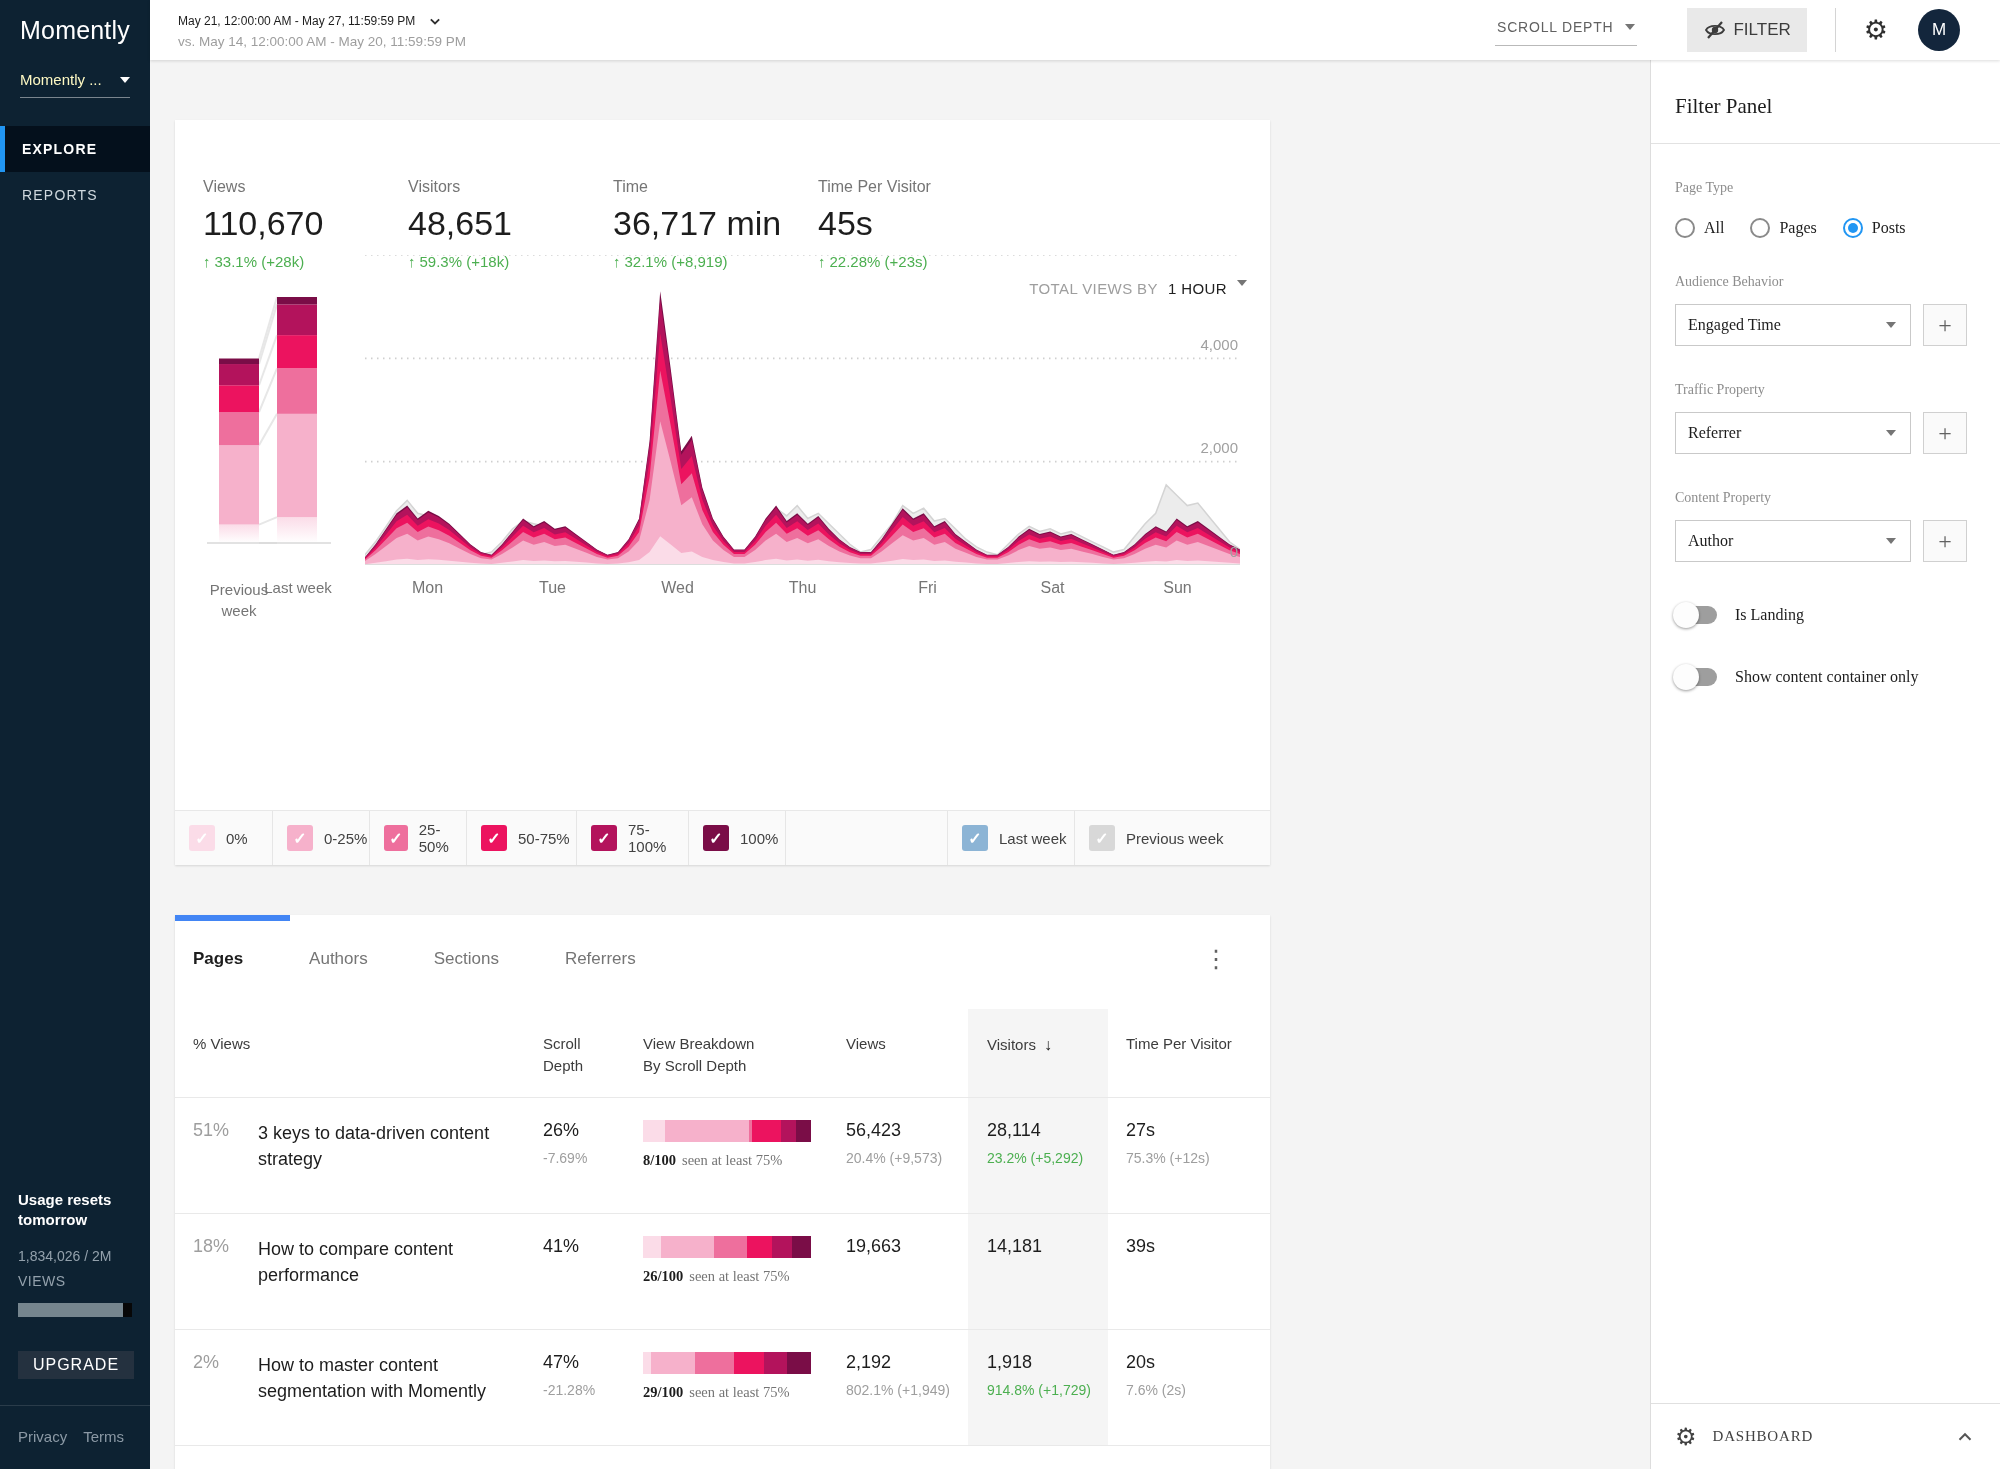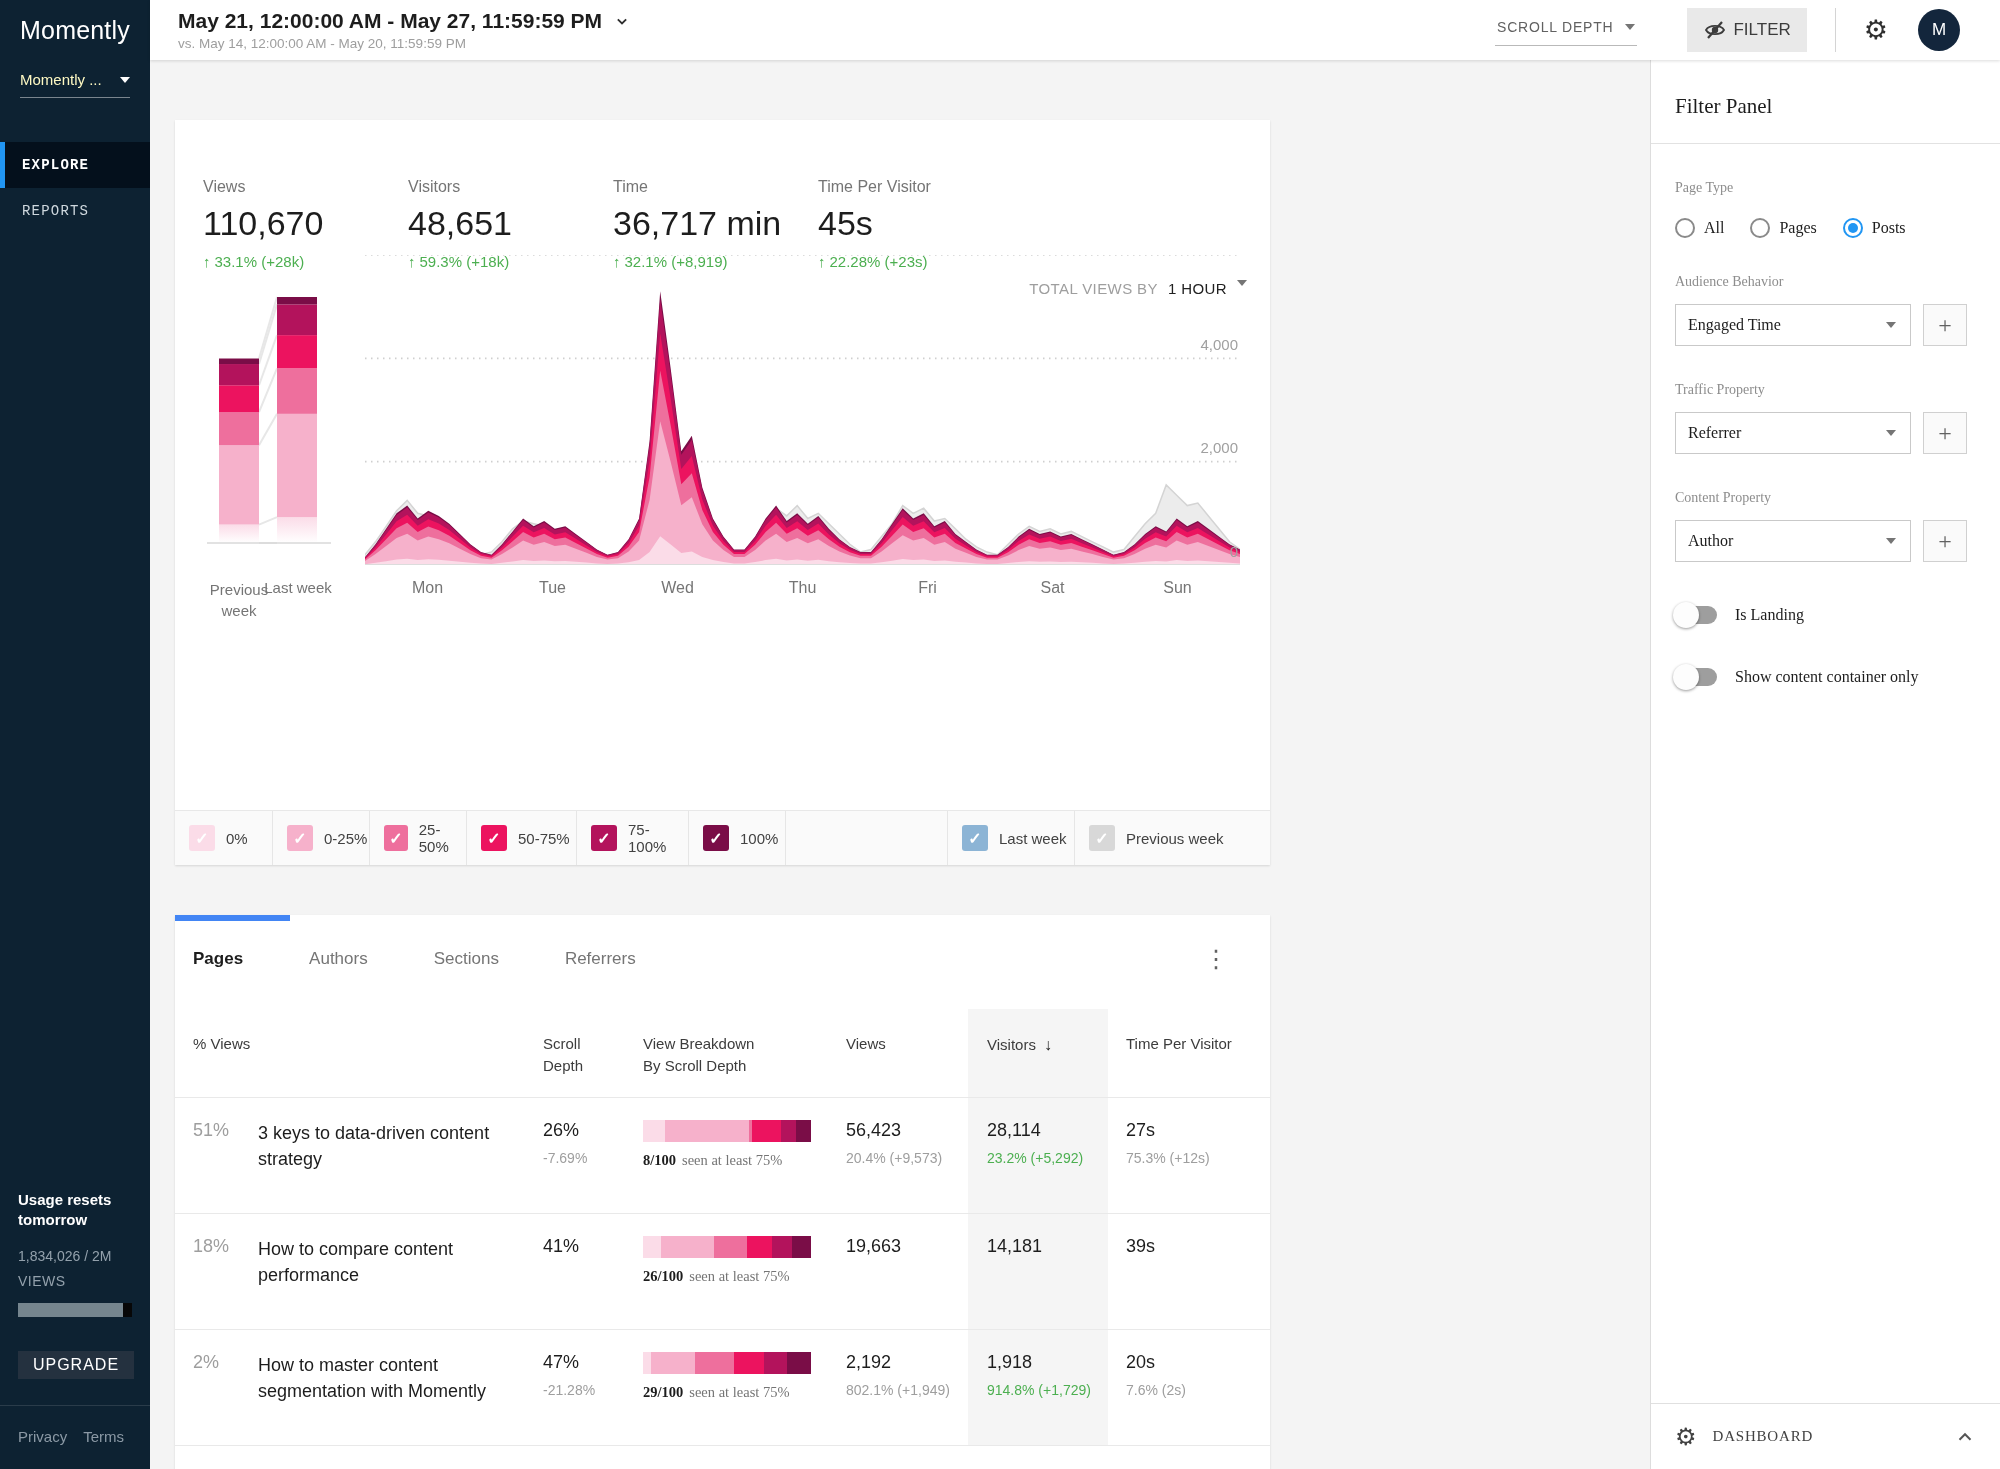--- a/index.html
+++ b/index.html
@@ -3,38 +3,38 @@
 <meta charset="utf-8">
 <style>
   * { box-sizing: border-box; margin: 0; padding: 0; }
   html,body { width:2000px; height:1469px; overflow:hidden; font-family:"Liberation Sans", sans-serif; background:#f4f4f4; }
   .app { width:2000px; height:1469px; display:grid; grid-template-columns:150px 1500px 350px; grid-template-rows:60px 1409px; }
 
   
   .sidebar { grid-row:1/3; grid-column:1; background:#0d2232; color:#fff; display:flex; flex-direction:column; position:relative; }
   .brand { font-size:25px; font-weight:500; padding:16px 0 0 20px; letter-spacing:.2px; }
   .org-select { margin:26px 20px 0 20px; display:flex; align-items:center; justify-content:space-between; border-bottom:1px solid rgba(255,255,255,.45); padding-bottom:9px; font-size:15px; color:#fef9c3; cursor:pointer; }
-  .nav { margin-top:44px;font-family:Liberation Mono, monospace; }
+  .nav { margin-top:28px; }
   .nav-item { height:46px; display:flex; align-items:center; padding-left:22px; font-size:14px; letter-spacing:1.2px; color:#cfd8de; cursor:pointer; position:relative; }
   .nav-item.active { background:#04101c; color:#fff; font-weight:bold; }
   .nav-item.active::before { content:""; position:absolute; left:0; top:0; bottom:0; width:5px; background:#2196f3; }
   .usage-block { margin-top:auto; padding:0 18px; }
   .usage-title { font-size:15px; font-weight:bold; line-height:1.35; color:#fff; width:110px; }
   .usage-count { margin-top:18px; font-size:14px; color:#93a1ac; }
   .usage-unit { margin-top:9px; font-size:14px; color:#93a1ac; letter-spacing:.5px; }
   .usage-progress { margin-top:14px; width:114px; height:14px; background:#070707; }
   .usage-fill { height:100%; background:#75858e; }
   .upgrade-btn { margin:34px 0 0 0; width:116px; height:28px; background:#24313f; color:#fff; border:none; font-size:16px; letter-spacing:1px; font-family:inherit; cursor:pointer; }
   .sidebar-footer { border-top:1px solid rgba(255,255,255,.12); margin-top:26px; padding:22px 18px 24px 18px; display:flex; gap:16px; }
   .footer-link { color:#8b99a5; font-size:15px; cursor:pointer; }
 
   
   .topbar { grid-row:1; grid-column:2/4; background:#fff; display:flex; align-items:center; box-shadow:0 1px 3px rgba(0,0,0,.14); position:relative; z-index:5; padding:0 40px 0 28px; }
   .date-block { cursor:pointer; }
-  .date-line { display:flex; align-items:center; gap:10px; font-size:21px; color:#1d1d1d; font-weight:700; }
+  .date-line { display:flex; align-items:center; gap:10px; font-size:12px; color:#1d1d1d; font-weight:400; }
   .compare-line { font-size:13.5px; color:#9e9e9e; margin-top:3px; }
   .topbar-spacer { flex:1; }
   .metric-select { display:flex; align-items:center; gap:12px; font-size:14px; letter-spacing:.8px; color:#616161; border-bottom:1px solid #b9b9b9; padding:4px 2px 10px 2px; cursor:pointer; margin-right:50px; }
   .filter-btn { display:flex; align-items:center; gap:6px; background:#e9e9e9; border:none; height:44px; padding:0 16px; font-size:17px; color:#3c3c3c; font-family:inherit; cursor:pointer; }
   .topbar-divider { width:1px; height:44px; background:#d4d4d4; margin:0 28px; }
   .gear { font-size:27px; color:#2f2f2f; cursor:pointer; line-height:1; }
   .avatar { width:42px; height:42px; border-radius:50%; background:#13263c; color:#fff; display:flex; align-items:center; justify-content:center; font-size:17px; margin-left:30px; cursor:pointer; }
   .caret { width:0; height:0; border-left:5px solid transparent; border-right:5px solid transparent; border-top:6px solid #757575; }
 
   

